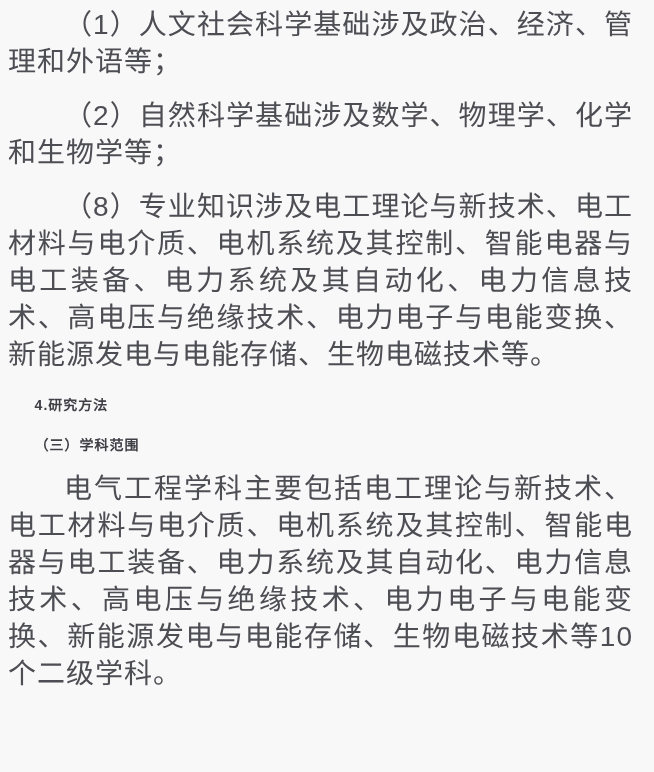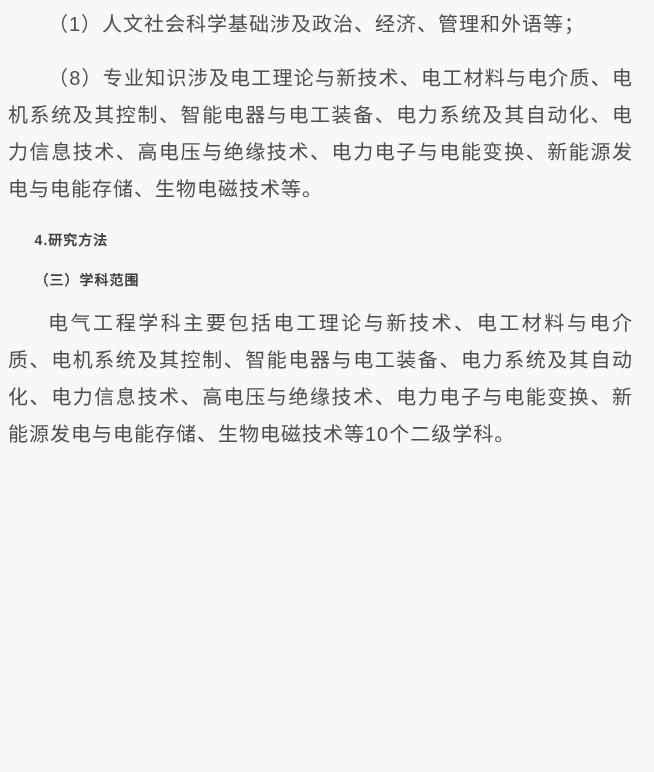--- a/index.html
+++ b/index.html
@@ -18,21 +18,21 @@
     overflow: hidden;
     background: var(--bg);
     font-family: "Liberation Sans", "DejaVu Sans", sans-serif;
     color: var(--text);
   }
   main.article {
     padding: 6px 7px 0 8px;
   }
   p.para {
     margin: 0 14px 17px 0;
-    font-size: 20px;
+    font-size: 28px;
     line-height: 37px;
     letter-spacing: 1px;
     text-indent: 2em;
     text-align: justify;
     text-justify: inter-ideograph;
     color: var(--text);
   }
   h3.hd {
     margin: 5px 0 10px 0;
     font-size: 14px;
@@ -42,20 +42,21 @@
     font-weight: 700;
     color: var(--heading);
   }
 </style>
 </head>
 <body>
 
 <main class="article">
   <p class="para">（1）人文社会科学基础涉及政治、经济、管理和外语等；</p>
 
+  <p class="para">（2）自然科学基础涉及数学、物理学、化学和生物学等；</p>
 
 
   <p class="para">（8）专业知识涉及电工理论与新技术、电工材料与电介质、电机系统及其控制、智能电器与电工装备、电力系统及其自动化、电力信息技术、高电压与绝缘技术、电力电子与电能变换、新能源发电与电能存储、生物电磁技术等。</p>
 
   <h3 class="hd">4.研究方法</h3>
 
 
   <h3 class="hd">（三）学科范围</h3>
 
   <p class="para">电气工程学科主要包括电工理论与新技术、电工材料与电介质、电机系统及其控制、智能电器与电工装备、电力系统及其自动化、电力信息技术、高电压与绝缘技术、电力电子与电能变换、新能源发电与电能存储、生物电磁技术等10个二级学科。</p>

